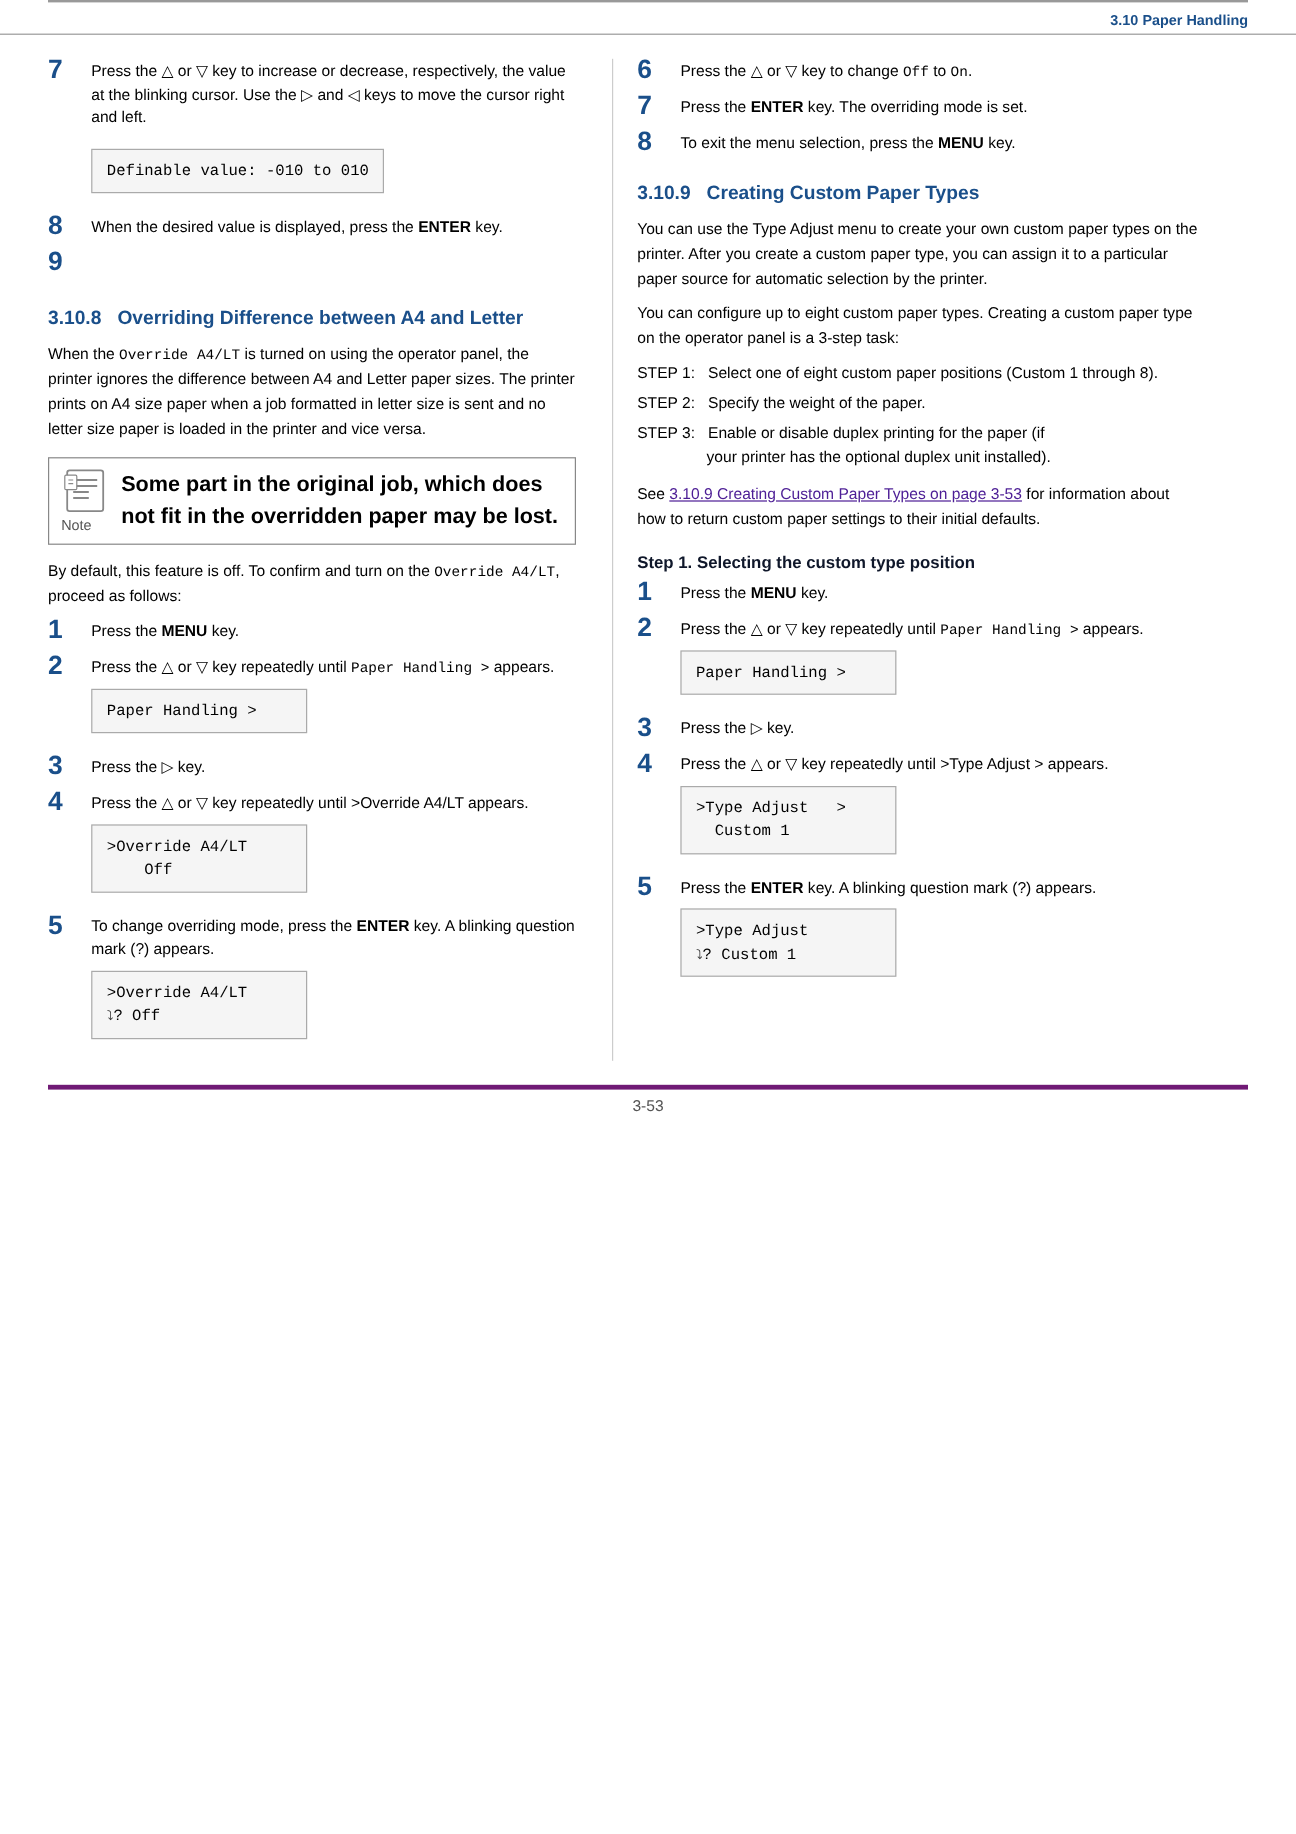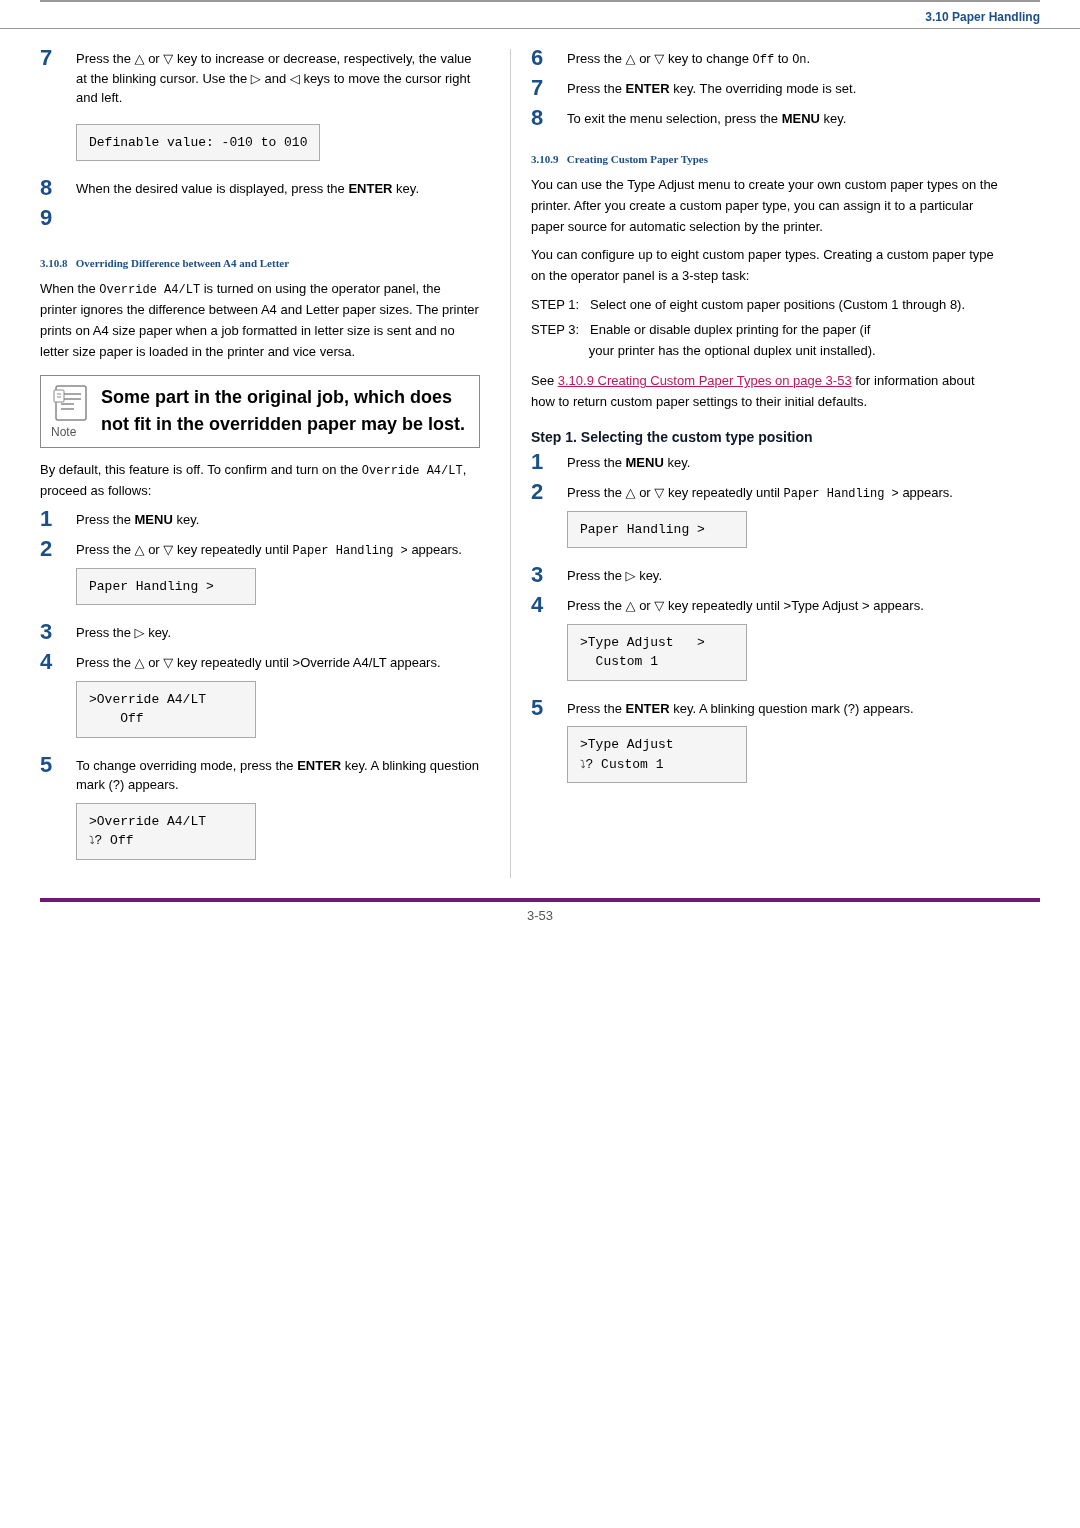--- a/index.html
+++ b/index.html
@@ -81,25 +81,24 @@
       font-size: 13px;
       padding: 8px 12px;
       margin: 8px 17px 8px 0;
       display: inline-block;
       min-width: 180px;
     }
 
     
     .section-heading {
       color: #1a4f8a;
-      font-size: 11px;
+      font-size: 16px;
       font-weight: bold;
       margin-bottom: 10px;
       margin-top: 20px;
-      font-family: Liberation Serif, serif;
     }
     .sub-heading {
       color: #0f172a;
       font-size: 14px;
       font-weight: bold;
       margin-bottom: 8px;
       margin-top: 16px;
     }
 
     
@@ -141,21 +140,21 @@
 
     
     .step-label {
       font-size: 13px;
       line-height: 1.6;
       margin-bottom: 4px;
     }
 
     
     .link-text {
-      color: #be185d;
+      color: #4c1d95;
       text-decoration: underline;
     }
 
     
     .footer {
       border-top: 4px solid #701a75;
       margin: 20px 40px 0 40px;
       padding-top: 6px;
       text-align: center;
       font-size: 13px;
@@ -306,20 +305,21 @@
 
         <div class="body-text">
           You can use the Type Adjust menu to create your own custom paper types on the printer. After you create a custom paper type, you can assign it to a particular paper source for automatic selection by the printer.
         </div>
 
         <div class="body-text">
           You can configure up to eight custom paper types. Creating a custom paper type on the operator panel is a 3-step task:
         </div>
 
         <div class="step-label">STEP 1: &nbsp; Select one of eight custom paper positions (Custom 1 through 8).</div>
+        <div class="step-label">STEP 2: &nbsp; Specify the weight of the paper.</div>
         <div class="step-label" style="margin-bottom:10px;">STEP 3: &nbsp; Enable or disable duplex printing for the paper (if <br>&nbsp;&nbsp;&nbsp;&nbsp;&nbsp;&nbsp;&nbsp;&nbsp;&nbsp;&nbsp;&nbsp;&nbsp;&nbsp;&nbsp;&nbsp;&nbsp;your printer has the optional duplex unit installed).</div>
 
         <div class="body-text">
           See <span class="link-text">3.10.9 Creating Custom Paper Types on page 3-53</span> for information about how to return custom paper settings to their initial defaults.
         </div>
 
         <div class="sub-heading">Step 1. Selecting the custom type position</div>
 
         <div class="step-item">
           <div class="step-num">1</div>

